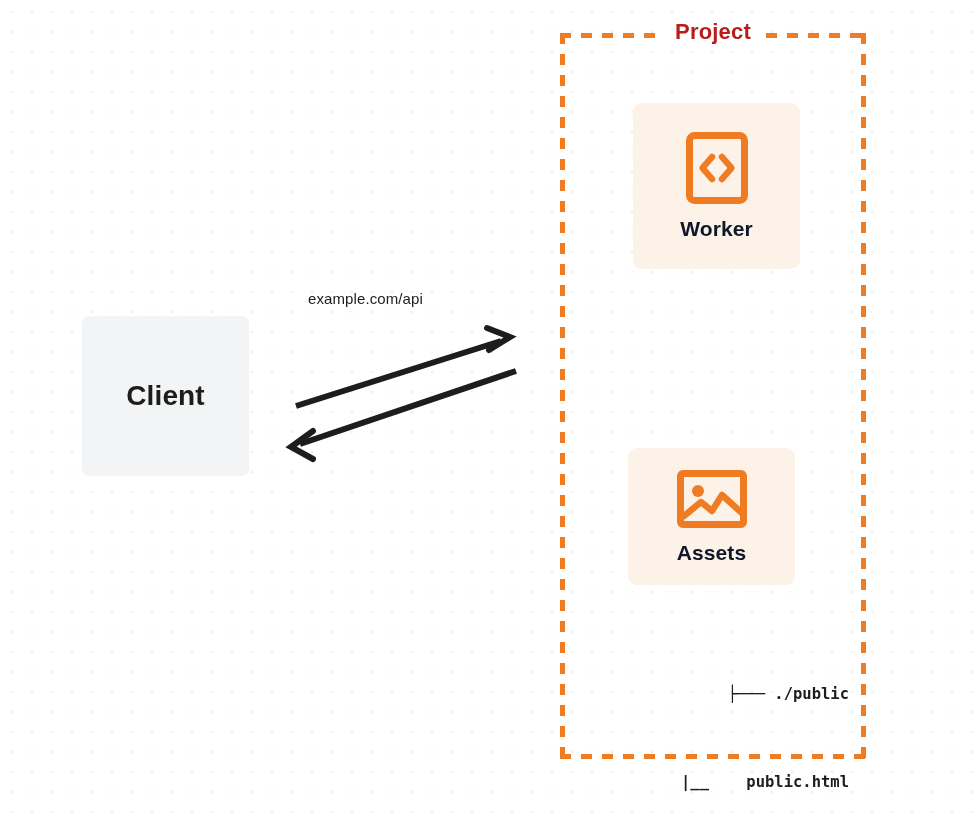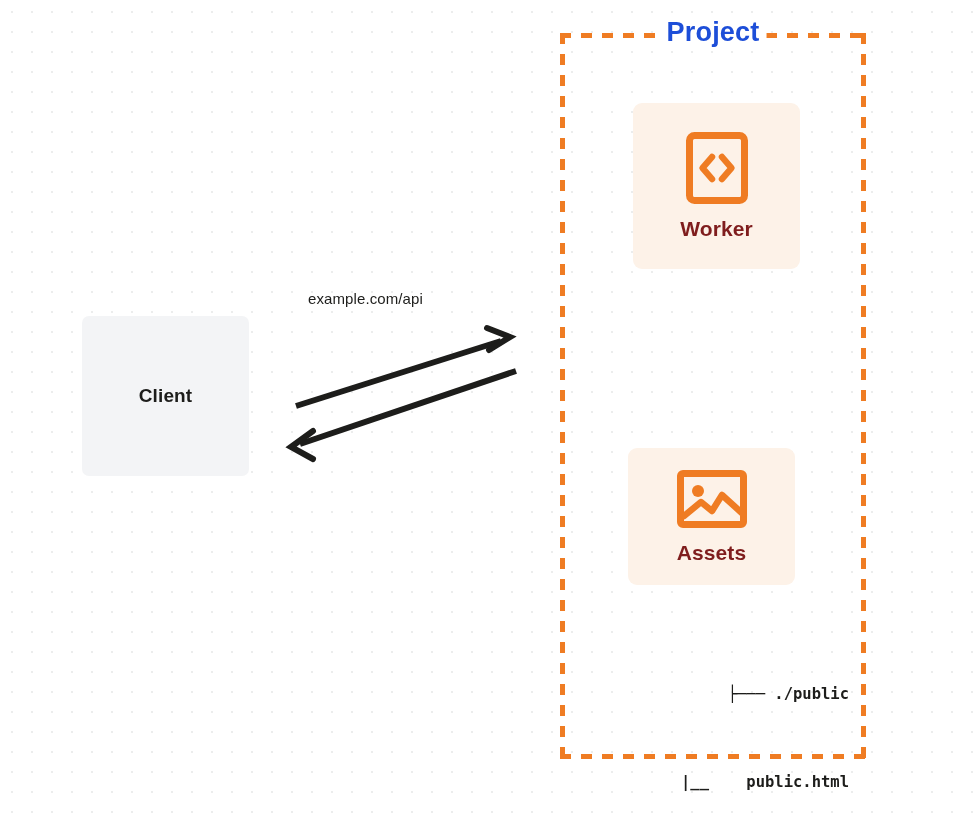--- a/index.html
+++ b/index.html
@@ -29,21 +29,21 @@
     top: 316px;
     width: 167px;
     height: 160px;
     background: #f3f4f6;
     border-radius: 7px;
     display: flex;
     align-items: center;
     justify-content: center;
   }
   #client-node .node-label {
-    font-size: 19px;
+    font-size: 28px;
     font-weight: 700;
     color: #1d1d1b;
     letter-spacing: 0.1px;
   }
 
   
   #project-group {
     position: absolute;
     left: 560px;
     top: 33px;
@@ -77,23 +77,23 @@
   #edge-left      { left: 0;     top: 0;     height: 726px; }
   #edge-right     { left: 301px; top: 0;     height: 726px; }
 
   #project-title {
     position: absolute;
     left: 50%;
     top: 0;
     transform: translate(-50%, -52%);
     padding: 0 7px;
     background: #ffffff;
-    font-size: 27px;
-    font-weight: 700;
-    color: #1d4ed8;
+    font-size: 22px;
+    font-weight: 700;
+    color: #b91c1c;
     white-space: nowrap;
     letter-spacing: 0.2px;
   }
 
   
   .service-card {
     position: absolute;
     background: #fdf2e8;
     border-radius: 9px;
     display: flex;
@@ -113,21 +113,21 @@
     width: 167px;
     height: 137px;
   }
   .service-card .card-icon {
     line-height: 0;
     margin-bottom: 12px;
   }
   .service-card .card-label {
     font-size: 21px;
     font-weight: 700;
-    color: #7f1d1d;
+    color: #0f172a;
     letter-spacing: 0.1px;
   }
 
   
   #file-tree {
     position: absolute;
     left: 44px;
     top: 583px;
     width: 245px;
     font-family: "DejaVu Sans Mono", "Liberation Mono", monospace;

